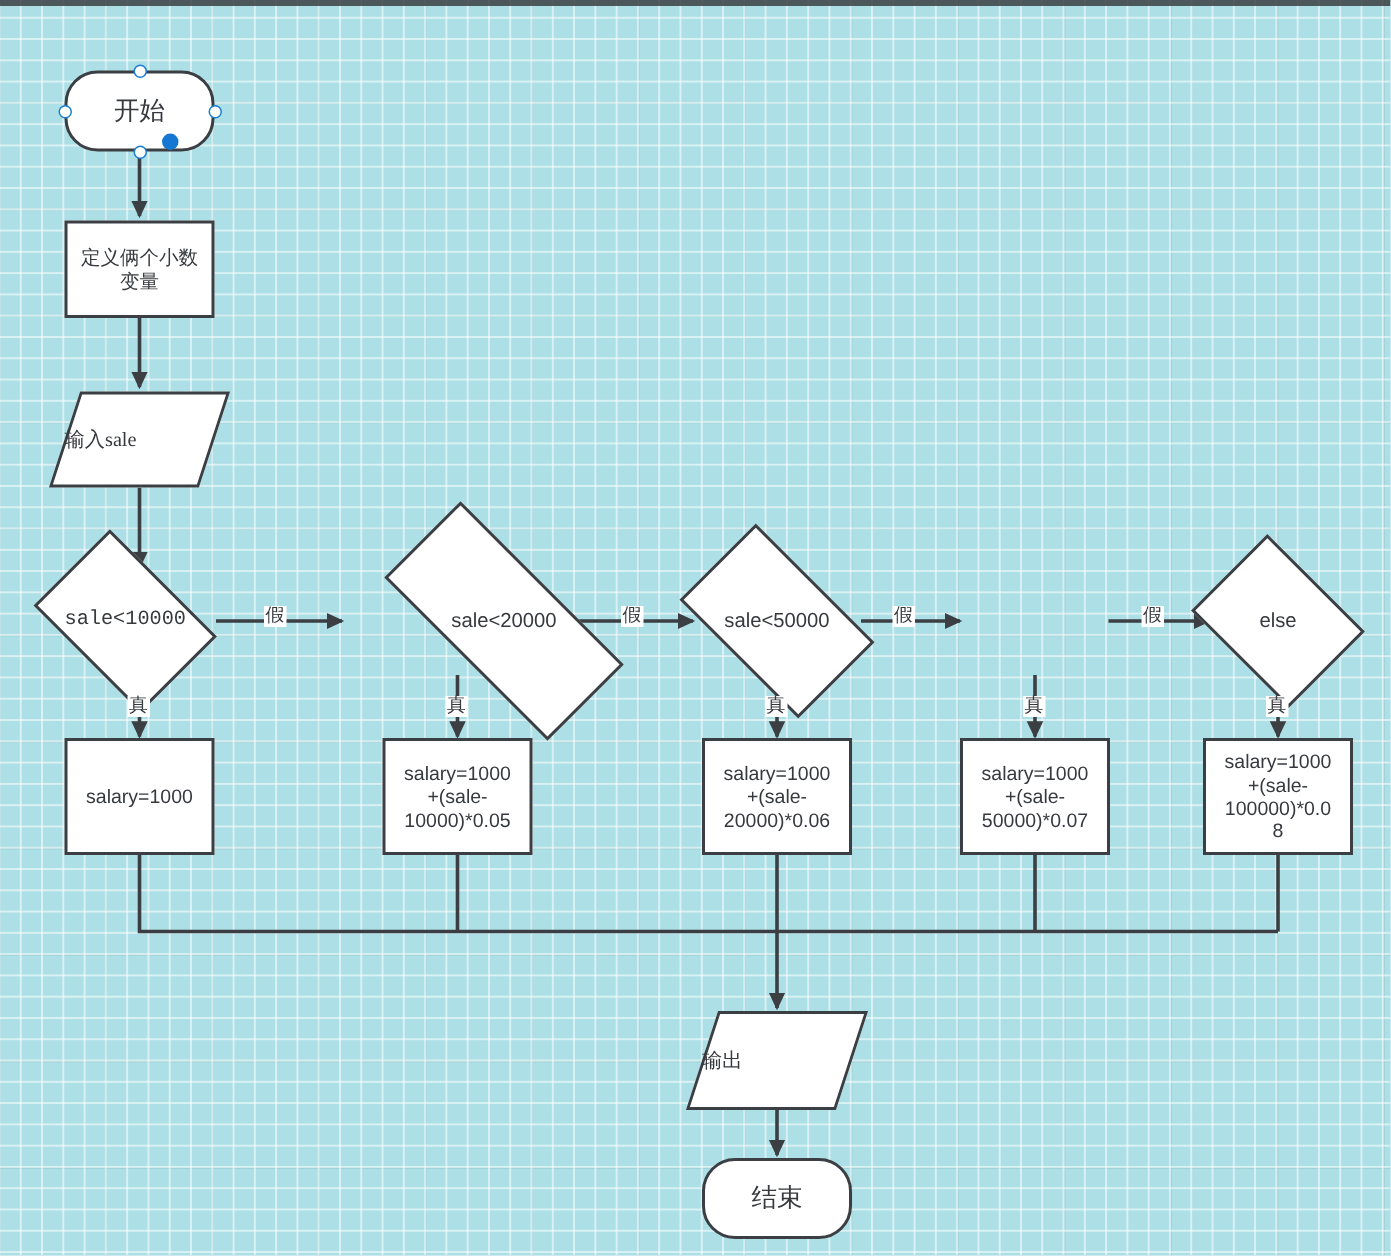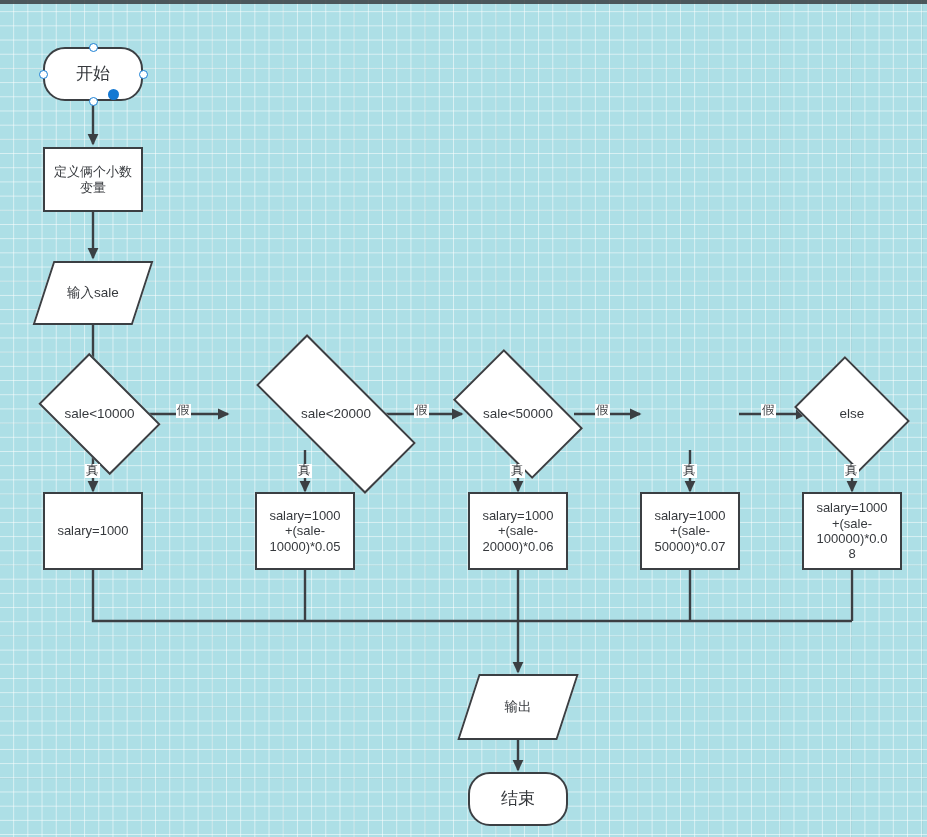--- a/index.html
+++ b/index.html
@@ -95,21 +95,22 @@
     width: 100%; height: 100%;
     background: #ffffff;
     border: 2.2px solid #3b3f43;
     transform: skewX(-18deg);
     transform-origin: center center;
   }
   .n-io .ptext {
     position: relative;
     z-index: 2;
     width: 100%;
-    text-align: center;
+    text-align: left;
+    font-family: Liberation Serif, serif;
   }
   .edge-label {
     position: absolute;
     background: #ffffff;
     color: #36393d;
     font-size: 12.5px;
     line-height: 1.1;
     padding: 0px 1px;
     z-index: 3;
     white-space: nowrap;
@@ -198,21 +199,21 @@
   <div class="node n-process" style="left:43px; top:147px; width:100px; height:65px;justify-content:center;">
     <span class="node-label">定义俩个小数
 变量</span>
   </div>
 
   <div class="node n-io" style="left:43px; top:261px; width:100px; height:64px;">
     <span class="para"></span>
     <span class="ptext">输入sale</span>
   </div>
 
-  <div class="node n-decision" style="left:49px; top:378px; width:101px; height:72px;">
+  <div class="node n-decision" style="left:33px; top:378px; width:101px; height:72px;font-family:Liberation Mono, monospace;">
     <span class="dia"></span>
     <span class="dtext">sale&lt;10000</span>
   </div>
 
   <div class="node n-decision" style="left:228px; top:378px; width:154px; height:72px;margin-left:31px;">
     <span class="dia"></span>
     <span class="dtext" style="width:100%;">sale&lt;20000</span>
   </div>
 
   <div class="node n-decision" style="left:462px; top:378px; width:112px; height:72px;justify-content:center;">

